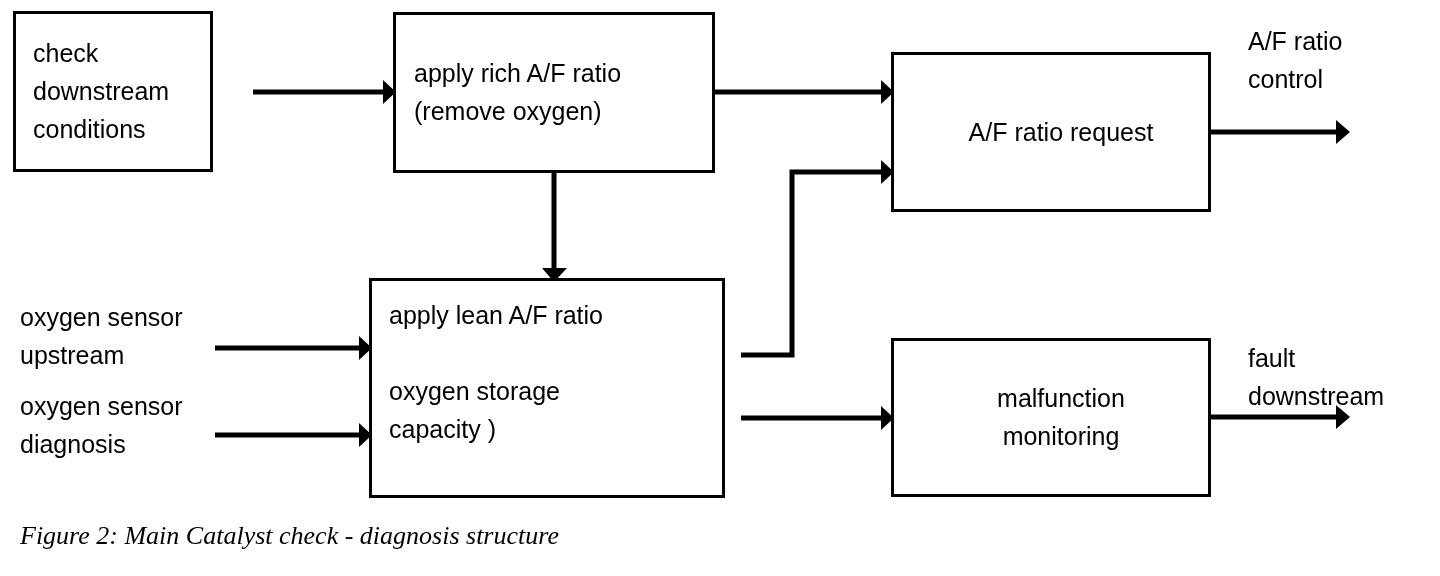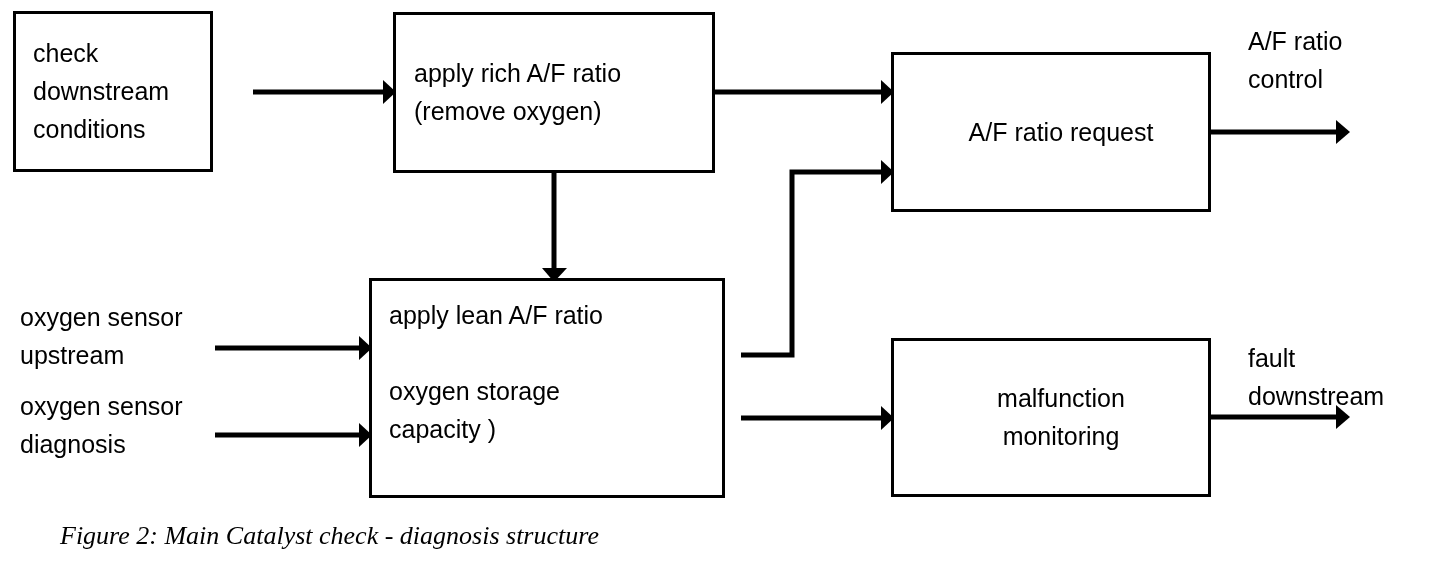--- a/index.html
+++ b/index.html
@@ -144,15 +144,15 @@
   </div>
 
   <div class="free-label" style="left:20px; top:298px;"><span>oxygen sensor</span><br><span>upstream</span></div>
 
   <div class="free-label" style="left:20px; top:387px;"><span>oxygen sensor</span><br><span>diagnosis</span></div>
 
   <div class="free-label" style="left:1248px; top:22px;"><span>A/F ratio</span><br><span>control</span></div>
 
   <div class="free-label" style="left:1248px; top:307px;margin-top:32px;"><span>fault</span><br><span>downstream</span></div>
 
-  <div class="caption" style="left:20px; top:521px;margin-left:40px;">Figure 2: Main Catalyst check - diagnosis structure</div>
+  <div class="caption" style="left:20px; top:521px;">Figure 2: Main Catalyst check - diagnosis structure</div>
 
 </div>
 
 </body></html>

